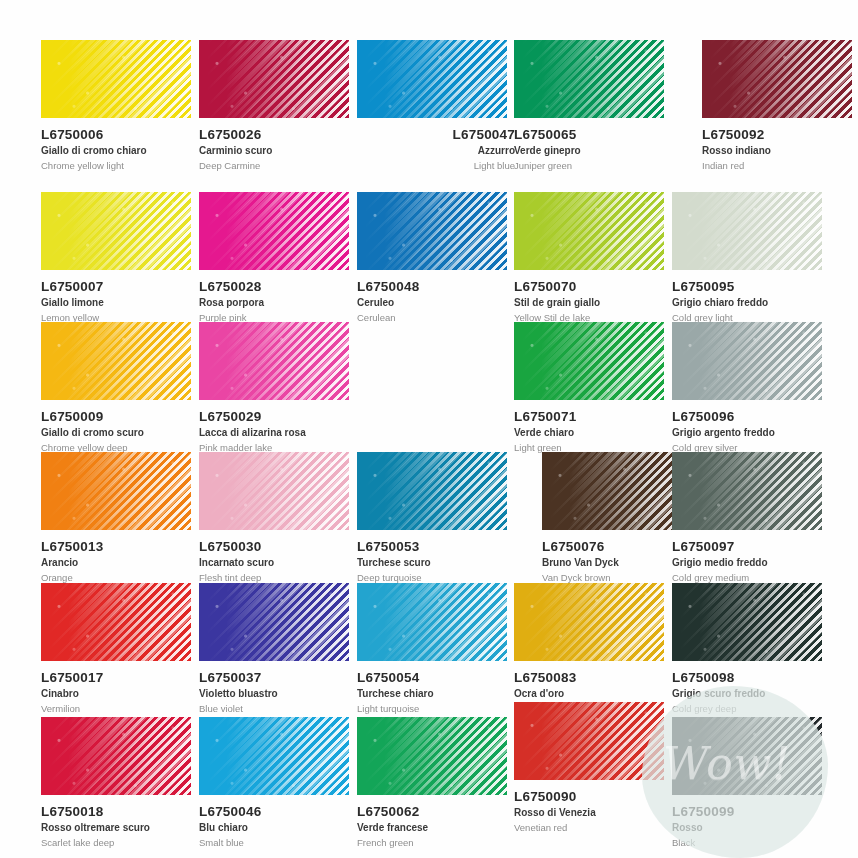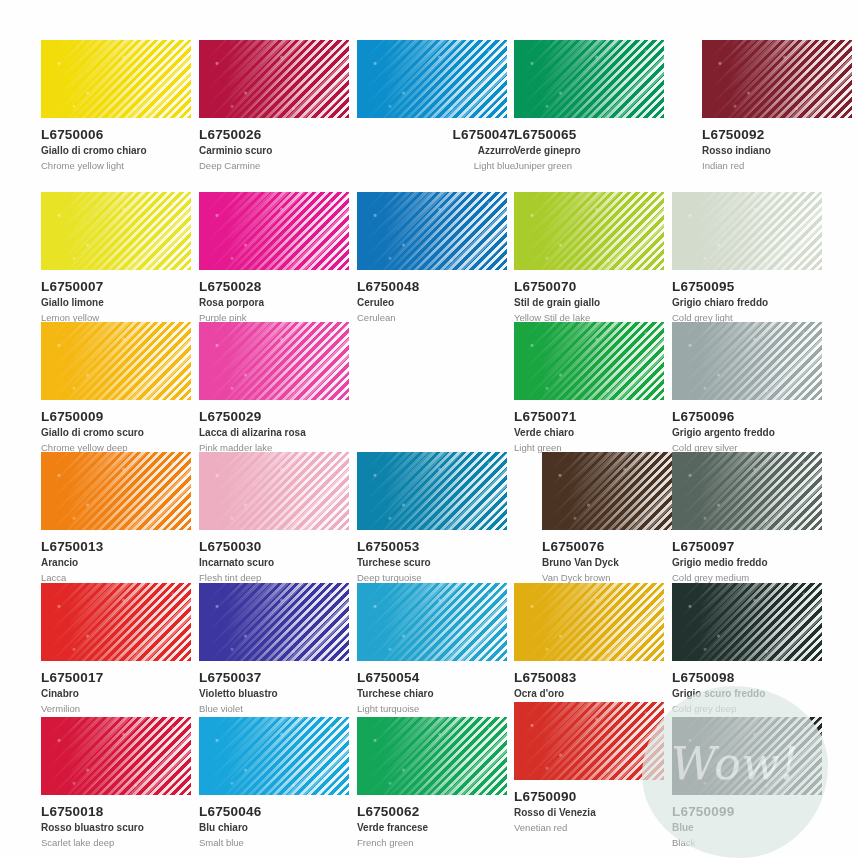--- a/index.html
+++ b/index.html
@@ -38,21 +38,21 @@
     position: absolute;
     left: 0; top: 0;
     width: 186px;
     height: 172px;
     background: #dde7e5;
     opacity: .72;
     border-radius: 49% 51% 47% 53% / 52% 46% 54% 48%;
   }
   #watermark .wm-text {
     position: absolute;
-    left: 8px;
+    left: 0;
     top: 52px;
     width: 170px;
     text-align: center;
     font-family: "DejaVu Serif", serif;
     font-style: italic;
     font-size: 44px;
     color: #ffffff;
     opacity: .55;
     letter-spacing: 1px;
     text-shadow: 0 1px 0 rgba(255,255,255,.4);
@@ -304,21 +304,21 @@
       </div>
       <div class="cell" style="left: 41px; top: 452px;">
         <div class="swatch" style="width: 150px; height: 78px;">
           <div class="base" style="background: rgb(241, 128, 18);"></div>
           <div class="grain"></div>
           <div class="hatch2"></div>
           <div class="hatch"></div>
         </div>
         <div class="code">L6750013</div>
         <div class="name-it">Arancio</div>
-        <div class="name-en">Lacca</div>
+        <div class="name-en">Orange</div>
       </div>
       <div class="cell" style="left: 199px; top: 452px;">
         <div class="swatch" style="width: 150px; height: 78px;">
           <div class="base" style="background: rgb(238, 174, 194);"></div>
           <div class="grain"></div>
           <div class="hatch2"></div>
           <div class="hatch"></div>
         </div>
         <div class="code">L6750030</div>
         <div class="name-it">Incarnato scuro</div>
@@ -413,21 +413,21 @@
         <div class="name-en">Cold grey deep</div>
       </div>
       <div class="cell" style="left: 41px; top: 717px;">
         <div class="swatch" style="width: 150px; height: 78px;">
           <div class="base" style="background: rgb(214, 23, 60);"></div>
           <div class="grain"></div>
           <div class="hatch2"></div>
           <div class="hatch"></div>
         </div>
         <div class="code">L6750018</div>
-        <div class="name-it">Rosso bluastro scuro</div>
+        <div class="name-it">Rosso oltremare scuro</div>
         <div class="name-en">Scarlet lake deep</div>
       </div>
       <div class="cell" style="left: 199px; top: 717px;">
         <div class="swatch" style="width: 150px; height: 78px;">
           <div class="base" style="background: rgb(23, 165, 219);"></div>
           <div class="grain"></div>
           <div class="hatch2"></div>
           <div class="hatch"></div>
         </div>
         <div class="code">L6750046</div>
@@ -457,21 +457,21 @@
         <div class="name-en">Venetian red</div>
       </div>
       <div class="cell" style="left: 672px; top: 717px;">
         <div class="swatch" style="width: 150px; height: 78px;">
           <div class="base" style="background: rgb(35, 41, 43);"></div>
           <div class="grain"></div>
           <div class="hatch2"></div>
           <div class="hatch"></div>
         </div>
         <div class="code">L6750099</div>
-        <div class="name-it">Blue</div>
+        <div class="name-it">Rosso</div>
         <div class="name-en">Black</div>
       </div>
     </div>
 
   <div id="watermark">
     <div class="blob"></div>
     <div class="wm-text">Wow!</div>
   </div>
 
 </div>

